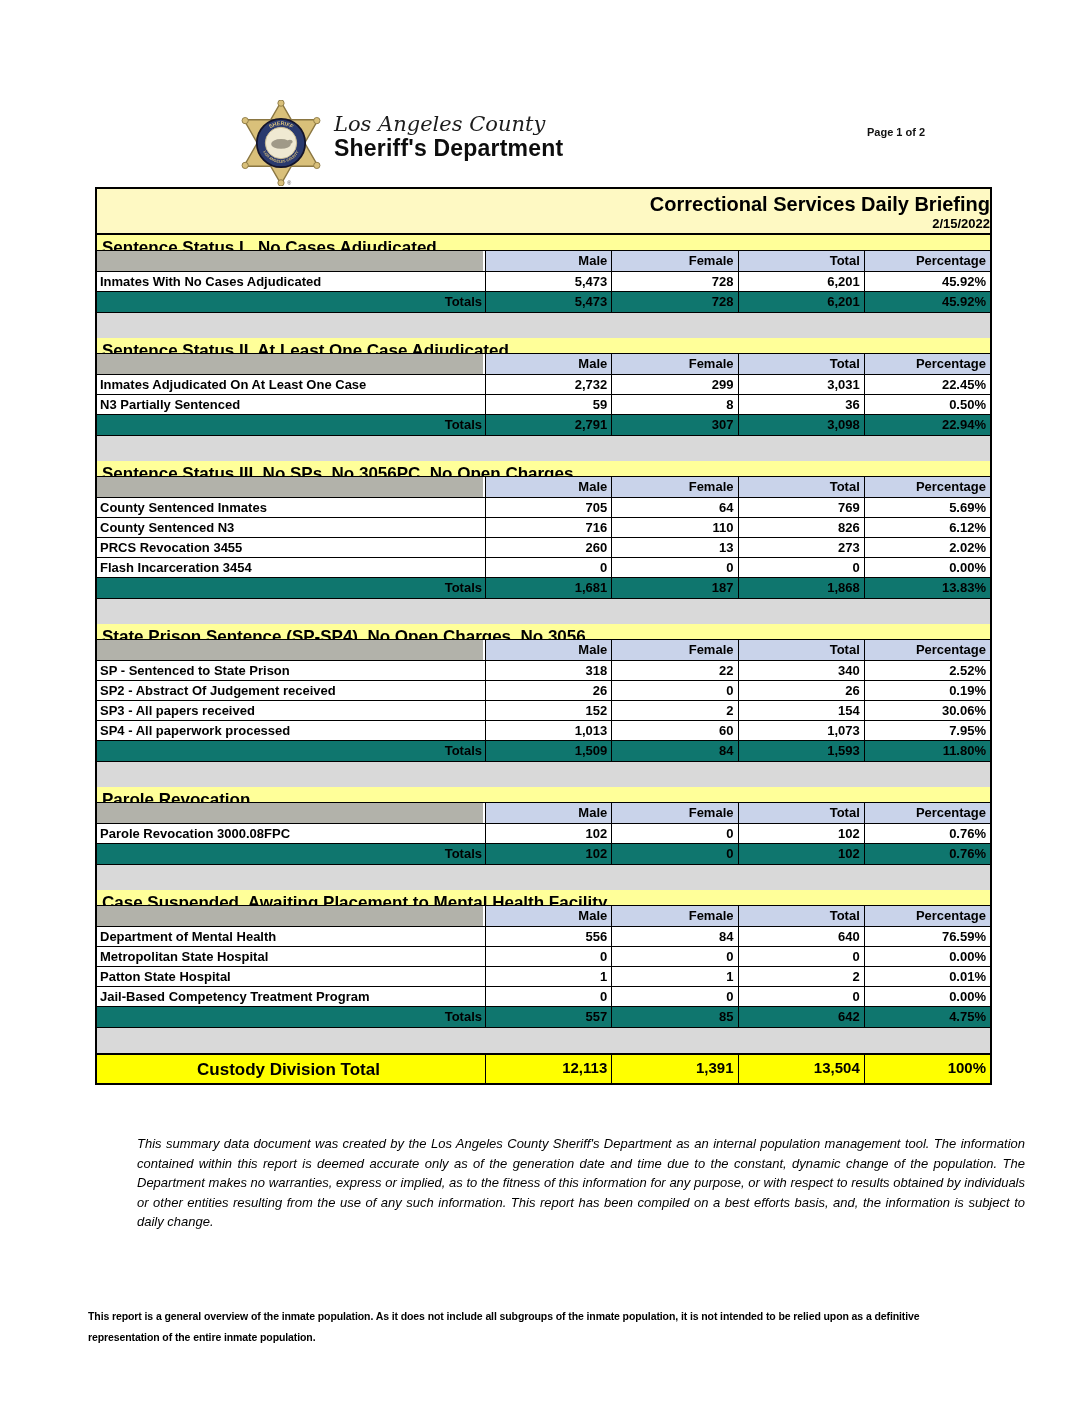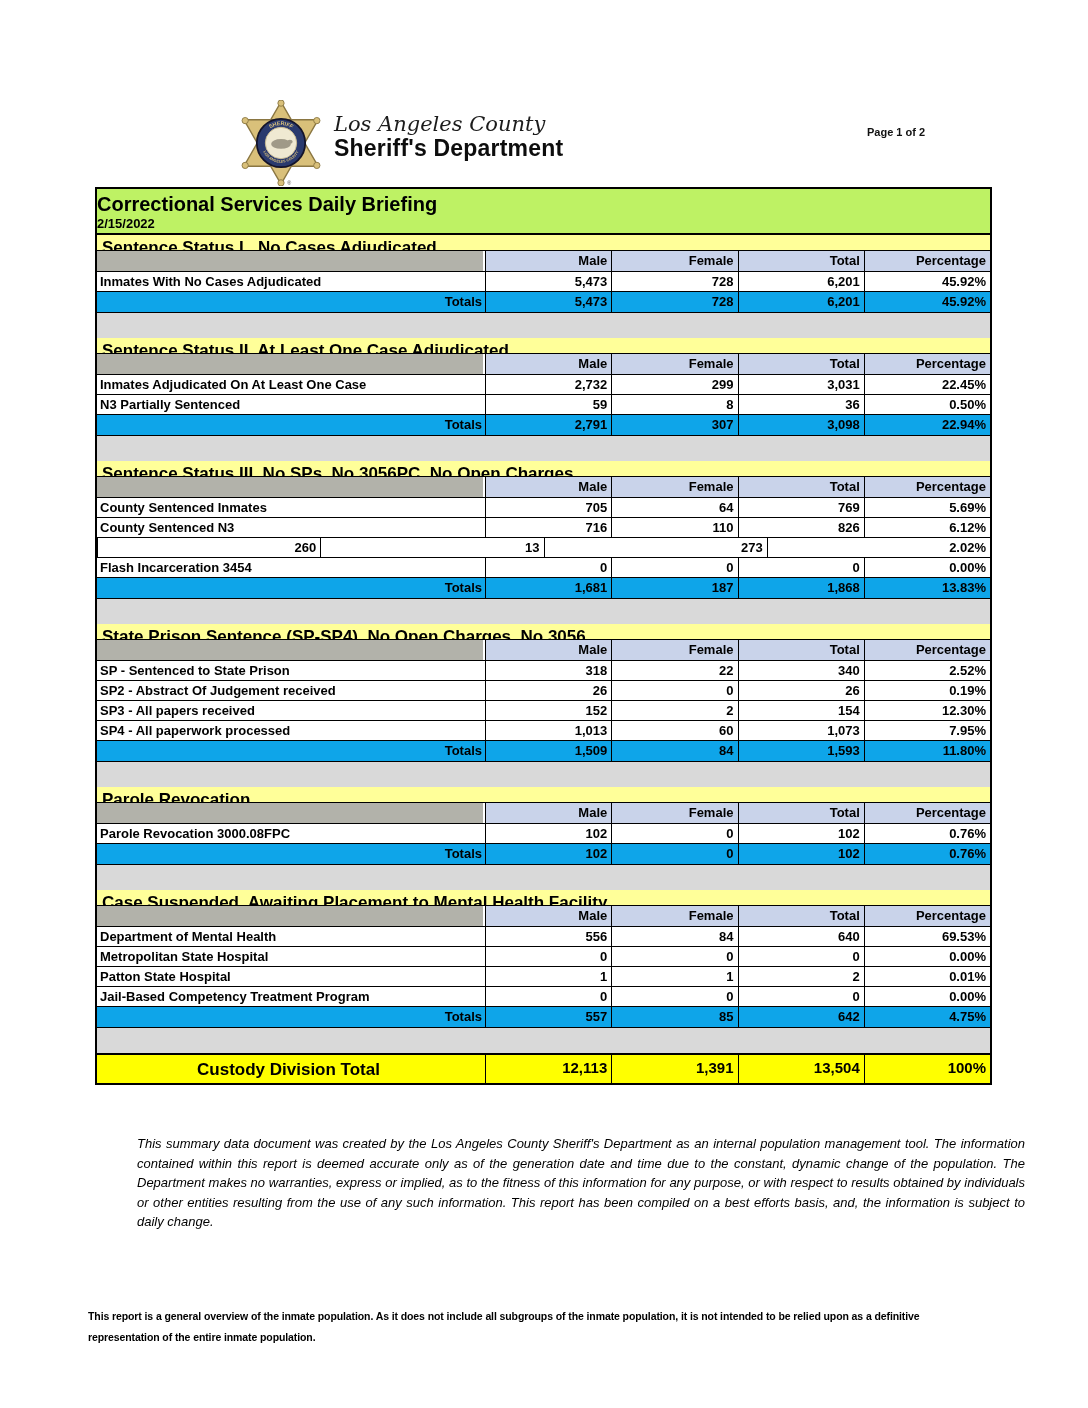--- a/index.html
+++ b/index.html
@@ -9,30 +9,30 @@
   
   .logo-wrap { position:absolute; left:236px; top:100px; display:flex; align-items:flex-start; }
   .badge { width:90px; height:86px; }
   .agency { margin-left:8px; padding-top:13px; }
   .agency-line1 { font-family:"DejaVu Serif", serif; font-style:italic; font-size:21px; color:#1c1c1c; line-height:1.1; }
   .agency-line2 { font-weight:bold; font-size:23px; color:#0d0d0d; letter-spacing:0.2px; line-height:1.1; }
   .page-indicator { position:absolute; left:867px; top:126px; font-size:11px; font-weight:bold; color:#111; }
 
   
   .rtable { position:absolute; left:95px; top:187px; width:897px; border:2px solid #000; background:#ffffff; box-sizing:border-box; }
-  .title-bar { background:#bef264; border-bottom:2px solid #000; text-align:left; padding:4px 0 2px 0; }
+  .title-bar { background:#fef9c3; border-bottom:2px solid #000; text-align:right; padding:4px 0 2px 0; }
   .r-title { font-size:20px; font-weight:bold; color:#000; }
   .r-date  { font-size:13px; font-weight:bold; color:#000; }
 
   .sec-title { height:16px; line-height:25px; background:#ffff99; font-weight:bold; font-size:17px;
                padding-left:5px; border-bottom:1px solid #000; box-sizing:border-box; overflow:hidden; }
   .row { display:flex; border-bottom:1px solid #000; box-sizing:border-box; }
   .row.head   { height:21px; }
   .row.data   { height:20px; background:#ffffff; }
-  .row.totals { height:21px; background:#0ea5e9; }
+  .row.totals { height:21px; background:#0f766e; }
   .cell { box-sizing:border-box; overflow:hidden; white-space:nowrap; }
   .cell.label { width:388px; font-weight:bold; font-size:13px; padding:2px 3px 0 3px; }
   .head-label { background:#b2b2aa; border-right:2px solid #ffffff; }
   .cell.val { flex:1; font-weight:bold; font-size:13px; text-align:right; padding:2px 4px 0 0; border-left:1px solid #000; }
   .colhead  { background:#c9d3ea; text-align:center; padding-right:0; }
   .tot-label { text-align:right; padding-right:4px; }
   .spacer { height:25px; background:#d9d9d9; }
 
   .grand { display:flex; height:30px; background:#ffff00; border-top:2px solid #000; box-sizing:border-box; }
   .grand .glabel { width:388px; text-align:center; font-size:17px; font-weight:bold; padding:5px 5px 0 0; box-sizing:border-box; }
@@ -166,20 +166,21 @@
             <div class="cell val">5.69%</div>
           </div>
           <div class="row data">
             <div class="cell label">County Sentenced N3</div>
             <div class="cell val">716</div>
             <div class="cell val">110</div>
             <div class="cell val">826</div>
             <div class="cell val">6.12%</div>
           </div>
           <div class="row data">
+            <div class="cell label">PRCS Revocation 3455</div>
             <div class="cell val">260</div>
             <div class="cell val">13</div>
             <div class="cell val">273</div>
             <div class="cell val">2.02%</div>
           </div>
           <div class="row data">
             <div class="cell label">Flash Incarceration 3454</div>
             <div class="cell val">0</div>
             <div class="cell val">0</div>
             <div class="cell val">0</div>
@@ -215,21 +216,21 @@
             <div class="cell val">26</div>
             <div class="cell val">0</div>
             <div class="cell val">26</div>
             <div class="cell val">0.19%</div>
           </div>
           <div class="row data">
             <div class="cell label">SP3 - All papers received</div>
             <div class="cell val">152</div>
             <div class="cell val">2</div>
             <div class="cell val">154</div>
-            <div class="cell val">12.30%</div>
+            <div class="cell val">30.06%</div>
           </div>
           <div class="row data">
             <div class="cell label">SP4 - All paperwork processed</div>
             <div class="cell val">1,013</div>
             <div class="cell val">60</div>
             <div class="cell val">1,073</div>
             <div class="cell val">7.95%</div>
           </div>
           <div class="row totals">
             <div class="cell label tot-label">Totals</div>
@@ -272,21 +273,21 @@
             <div class="cell val colhead">Male</div>
             <div class="cell val colhead">Female</div>
             <div class="cell val colhead">Total</div>
             <div class="cell val colhead">Percentage</div>
           </div>
           <div class="row data">
             <div class="cell label">Department of Mental Health</div>
             <div class="cell val">556</div>
             <div class="cell val">84</div>
             <div class="cell val">640</div>
-            <div class="cell val">69.53%</div>
+            <div class="cell val">76.59%</div>
           </div>
           <div class="row data">
             <div class="cell label">Metropolitan State Hospital</div>
             <div class="cell val">0</div>
             <div class="cell val">0</div>
             <div class="cell val">0</div>
             <div class="cell val">0.00%</div>
           </div>
           <div class="row data">
             <div class="cell label">Patton State Hospital</div>

